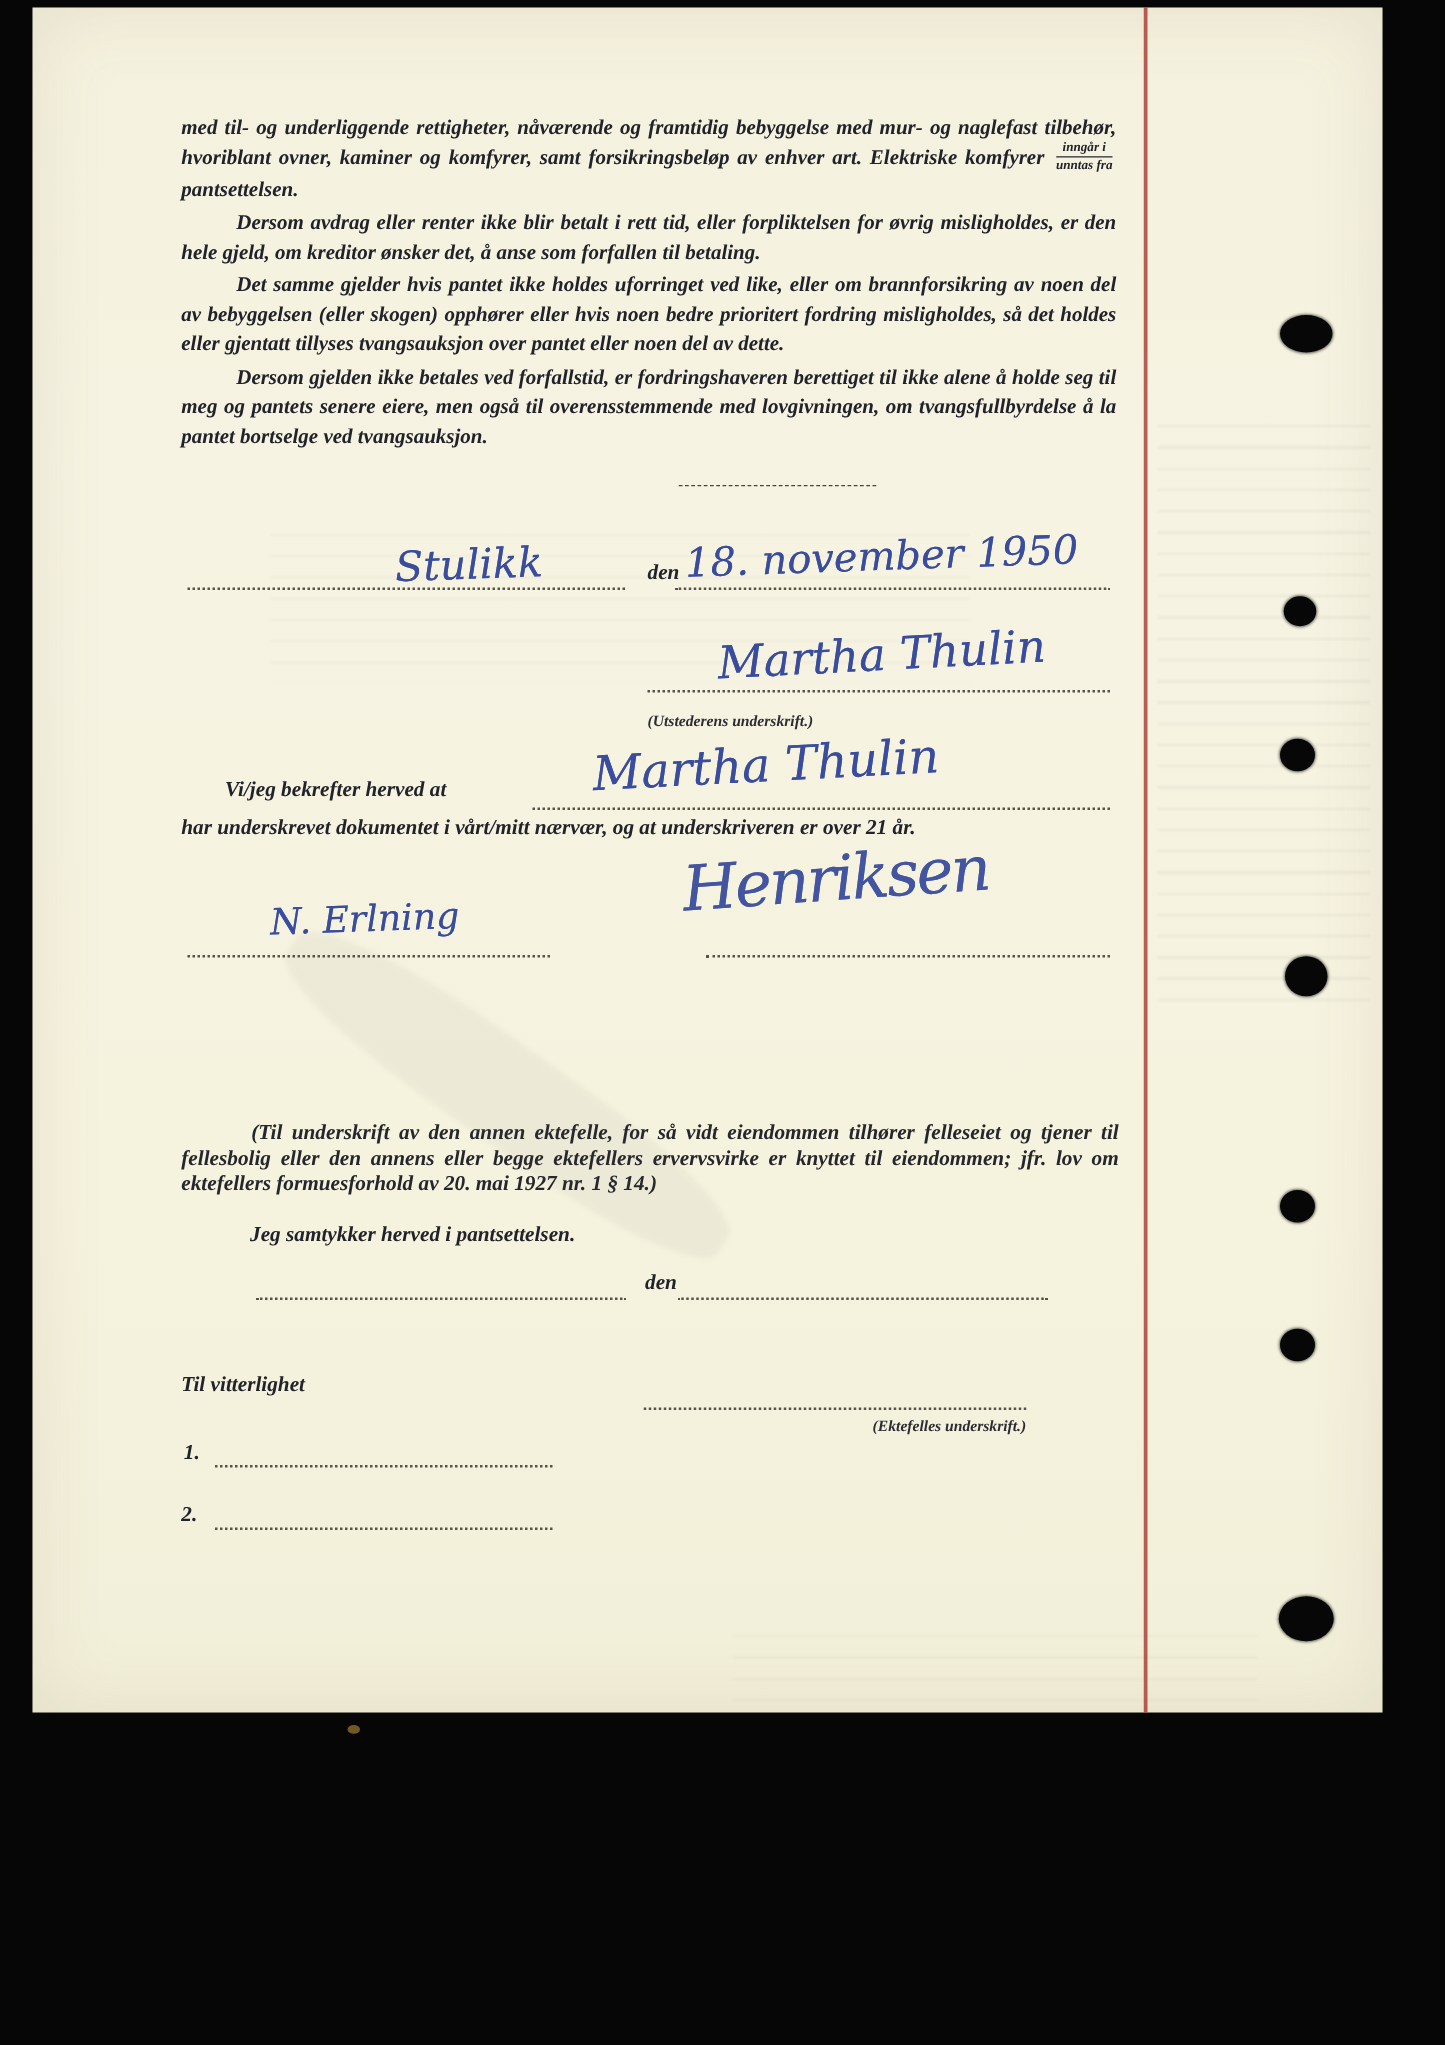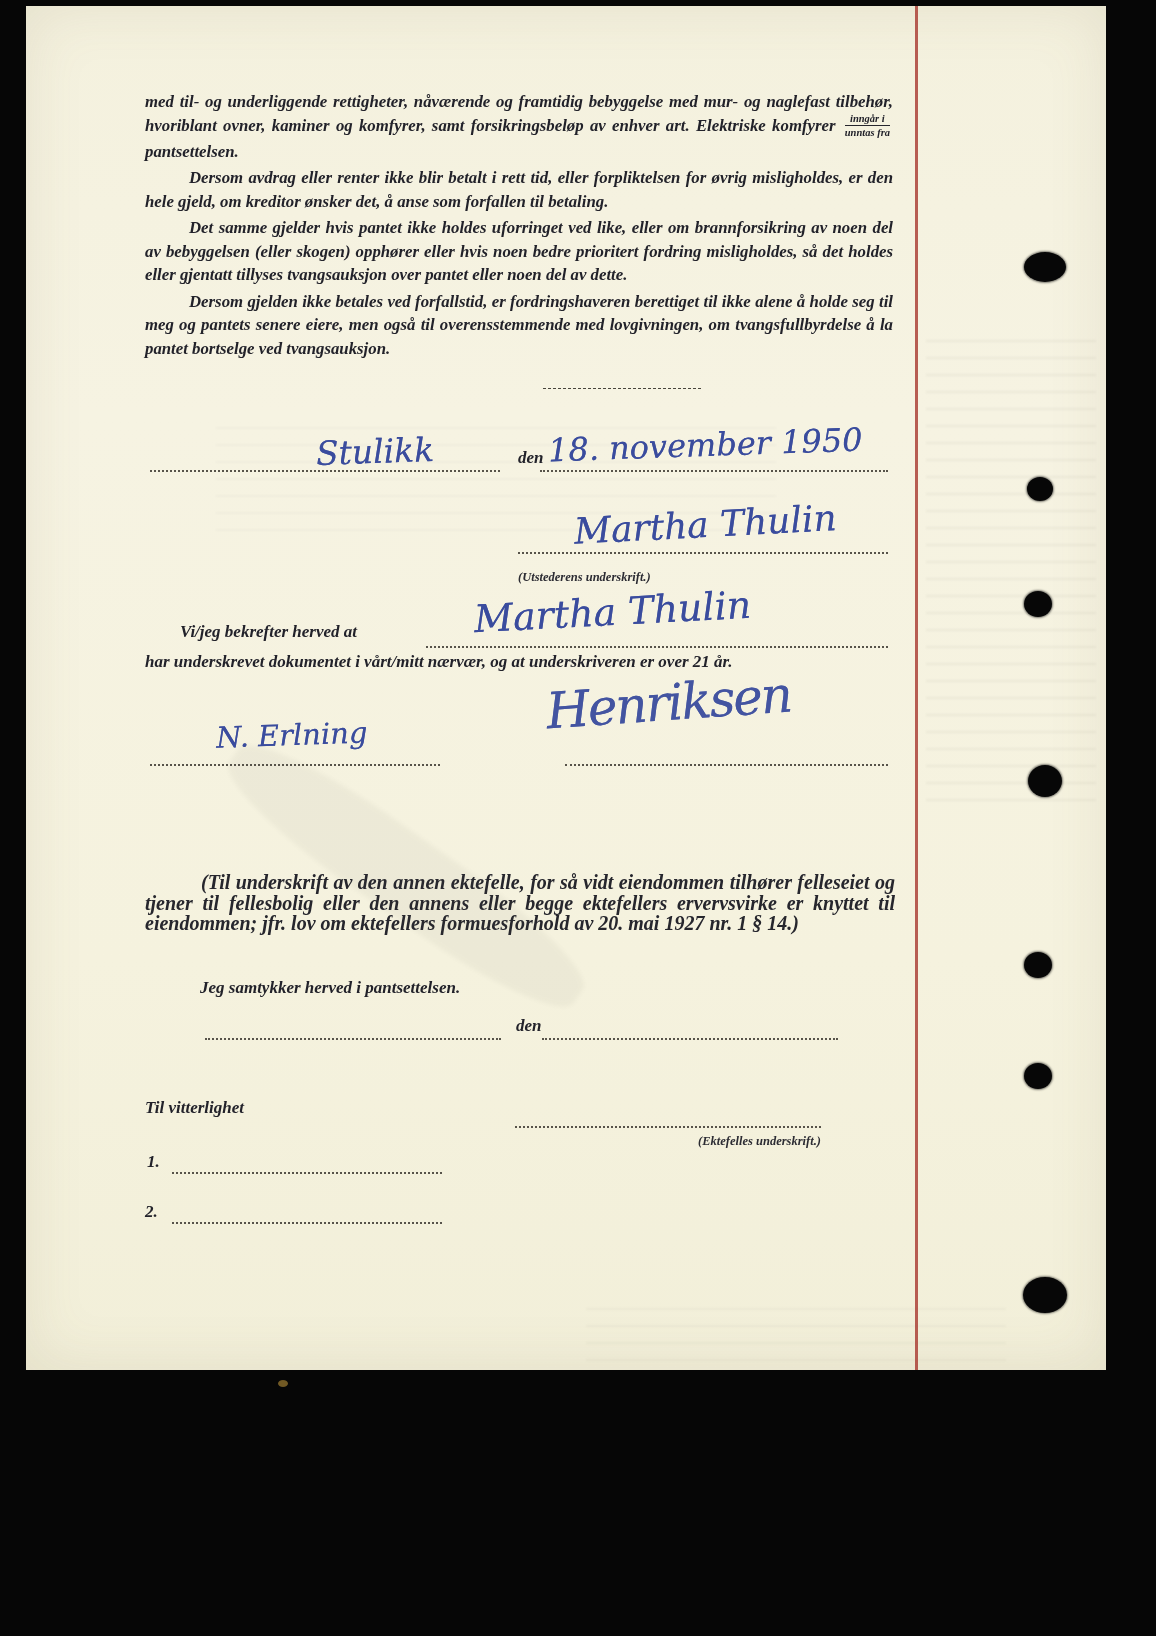--- a/index.html
+++ b/index.html
@@ -21,22 +21,22 @@
   .hole{position:absolute;background:#070707;border-radius:50%;box-shadow:0 0 2px 1px rgba(0,0,0,.5);}
   
   .para{
     margin:0 0 3px 0;font-size:16.8px;line-height:23.5px;
     font-style:italic;font-weight:700;color:#22222a;text-align:justify;
   }
   .para.indent{text-indent:44px;}
   .body-text{font-size:17px;font-style:italic;font-weight:700;color:#22222a;}
   .small-caption{font-size:12.5px;font-style:italic;font-weight:700;color:#2c2c33;}
   .note-text{
-    font-size:20px;line-height:20.5px;font-style:italic;font-weight:700;
-    color:#26262d;text-align:justify;text-indent:56px;
+    font-size:17px;line-height:20.5px;font-style:italic;font-weight:700;
+    color:#26262d;text-align:justify;text-indent:56px;margin-top:24px;
   }
   .frac{
     display:inline-flex;flex-direction:column;text-align:center;
     font-size:10.5px;line-height:11.5px;vertical-align:middle;font-weight:700;
     transform:translateY(-1px);margin:0 3px;
   }
   .frac-top{border-bottom:1px solid #26262d;padding:0 3px 1px;}
   .frac-bottom{padding-top:1px;}
   .dots{position:absolute;height:0;border-bottom:2px dotted #57534a;}
   .rule-dash{position:absolute;height:0;border-bottom:1.6px dashed #47443c;}

